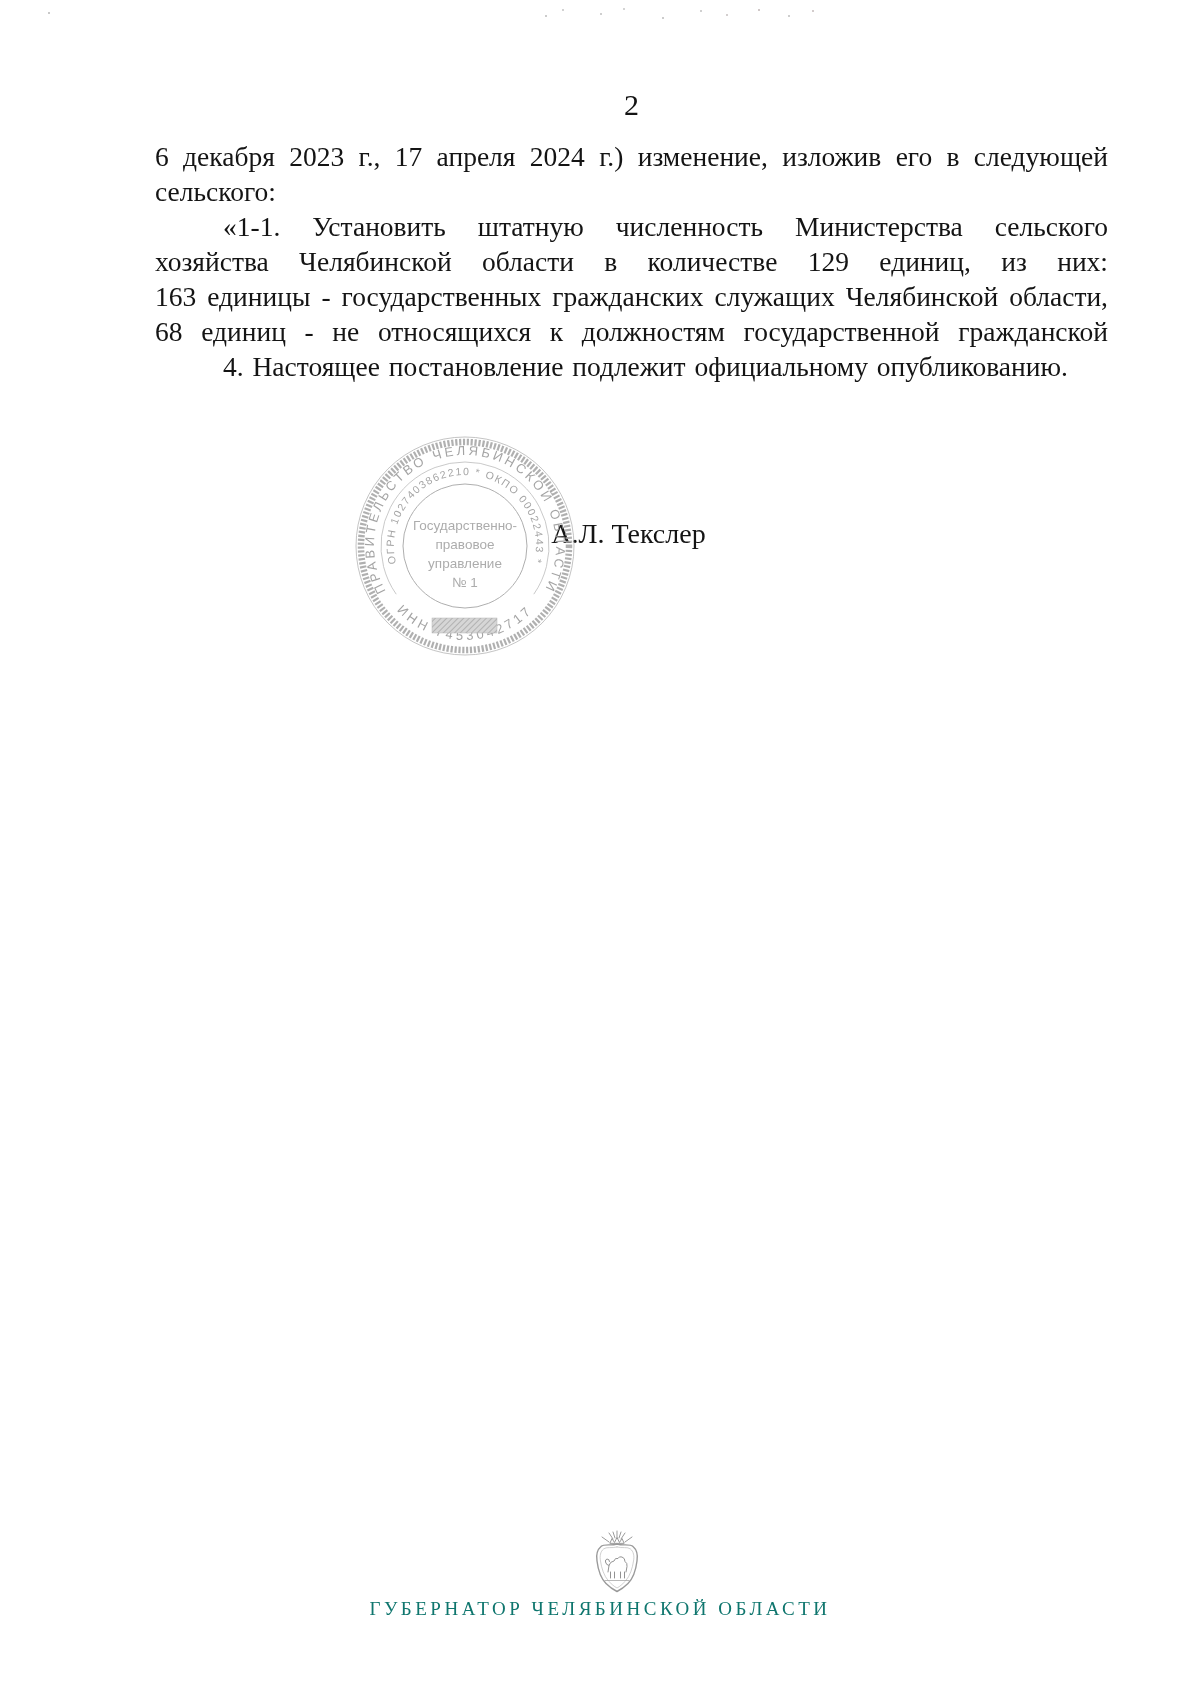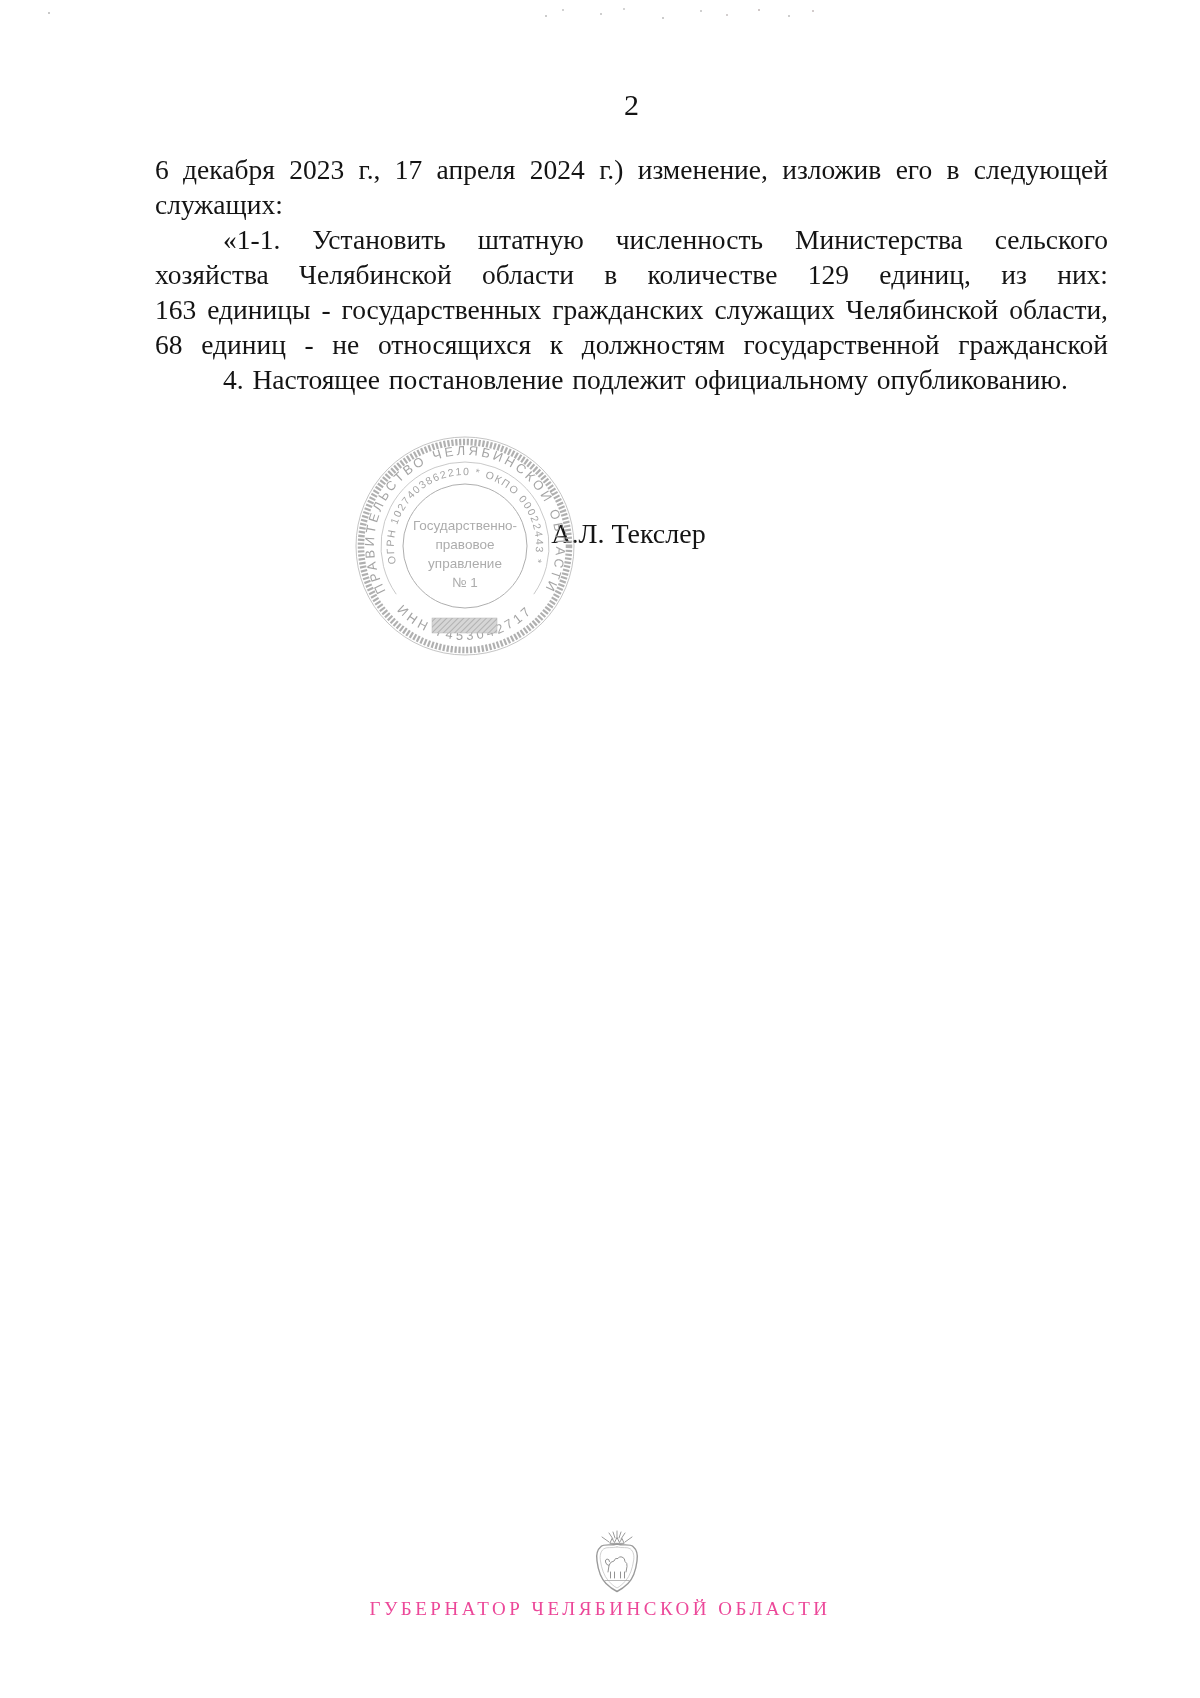--- a/index.html
+++ b/index.html
@@ -22,21 +22,21 @@
                 788px 15px 0 #cecece, 812px 10px 0 #d3cccc;
   }
   .page-num {
     position: absolute;
     left: 155px; top: 88px; width: 953px;
     text-align: center;
     font-size: 30px;
   }
   .doc-text {
     position: absolute;
-    left: 155px; top: 152px; width: 953px;
+    left: 155px; top: 139px; width: 953px;
     font-size: 27.5px;
     line-height: 35px;
     word-spacing: 2px;
   }
   .line { width: 100%; }
   .just { text-align: justify; text-align-last: justify; }
   .indent { text-indent: 68px; }
   .signature {
     position: absolute;
     left: 155px; top: 518px; width: 953px;
@@ -60,35 +60,35 @@
     width: 54px; height: 64px;
     opacity: 0.9;
   }
   .footer-title {
     position: absolute;
     left: 0; top: 1598px; width: 1200px;
     box-sizing: border-box;
     text-align: center;
     font-size: 19px;
     letter-spacing: 3.5px;
-    color: #ec4899;
+    color: #0f766e;
   }
 </style>
 </head>
 <body>
 
 <div class="page">
 
   <div class="speckles"></div>
 
   <div class="page-num">2</div>
 
   <div class="doc-text">
     <div class="line just">6 декабря 2023 г., 17 апреля 2024 г.) изменение, изложив его в следующей</div>
-    <div class="line">служащих:</div>
+    <div class="line">сельского:</div>
     <div class="line just indent">«1-1. Установить штатную численность Министерства сельского</div>
     <div class="line just">хозяйства Челябинской области в количестве 129 единиц, из них:</div>
     <div class="line just">163 единицы - государственных гражданских служащих Челябинской области,</div>
     <div class="line just">68 единиц - не относящихся к должностям государственной гражданской</div>
     <div class="line indent">4. Настоящее постановление подлежит официальному опубликованию.</div>
   </div>
 
   <div class="signature">А.Л. Текслер</div>
 
   <div class="stamp">

